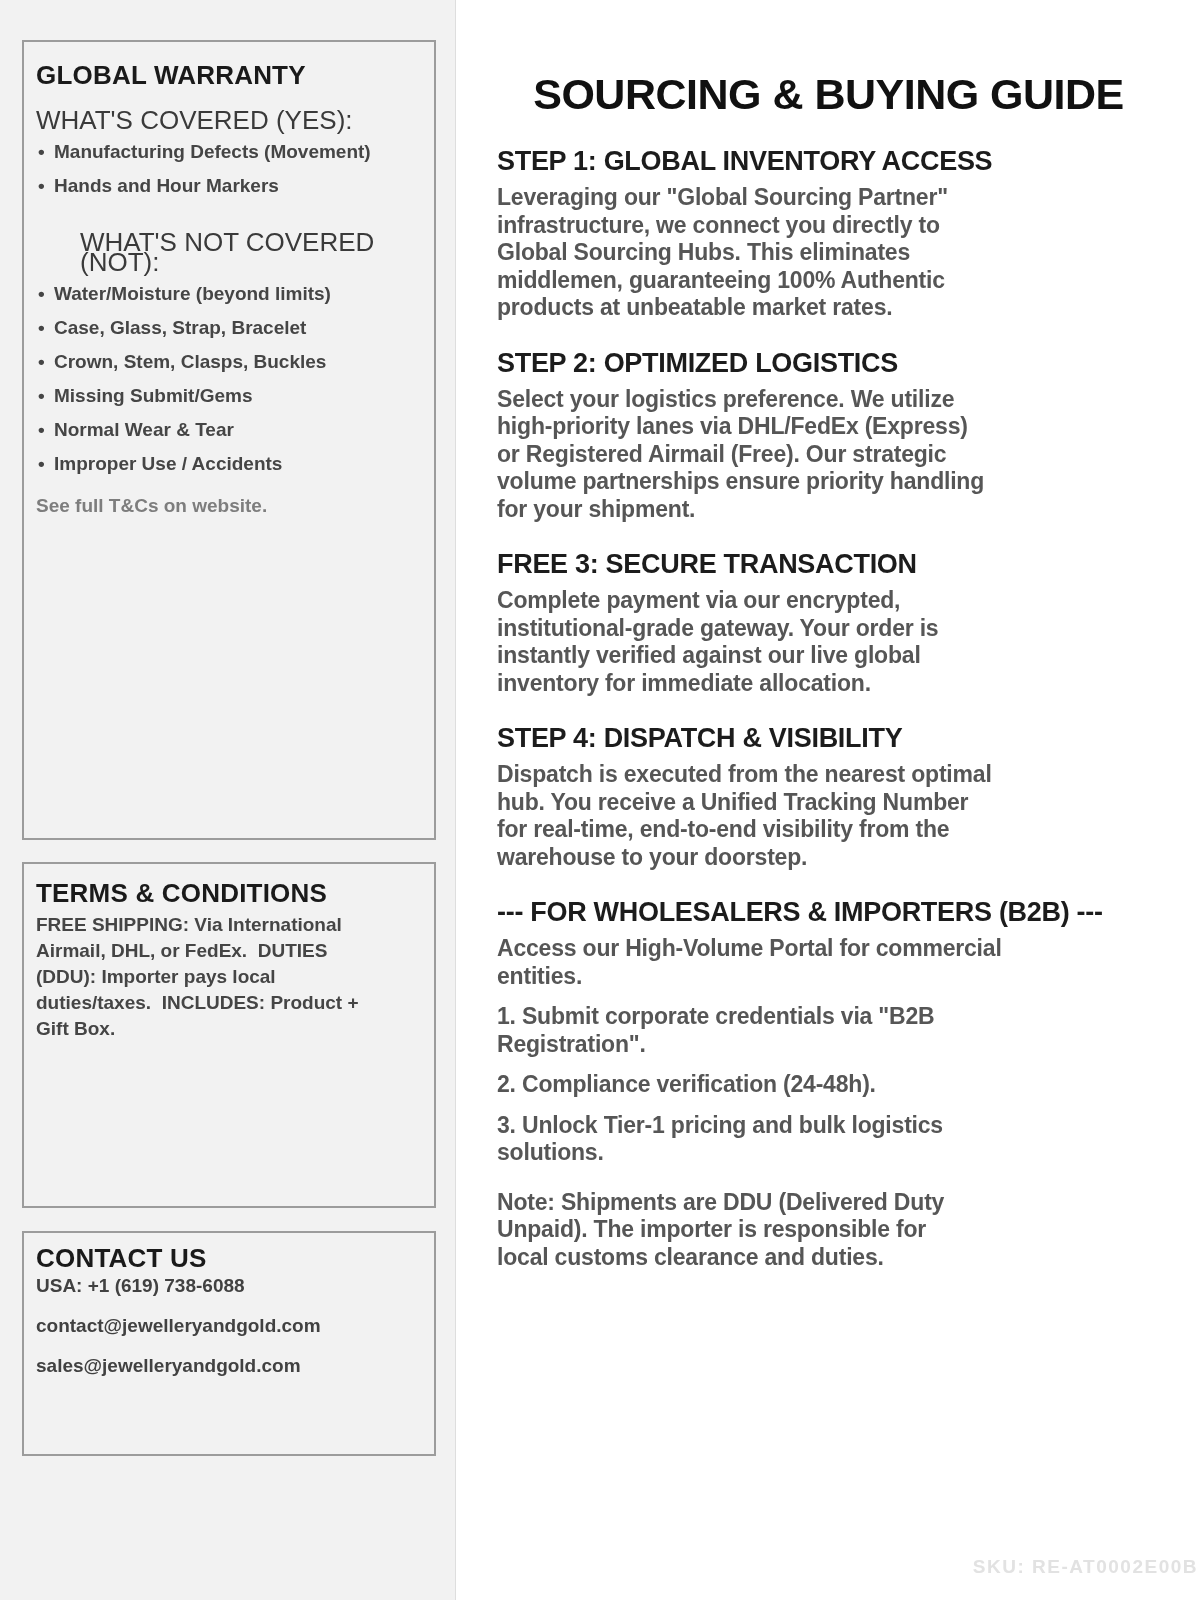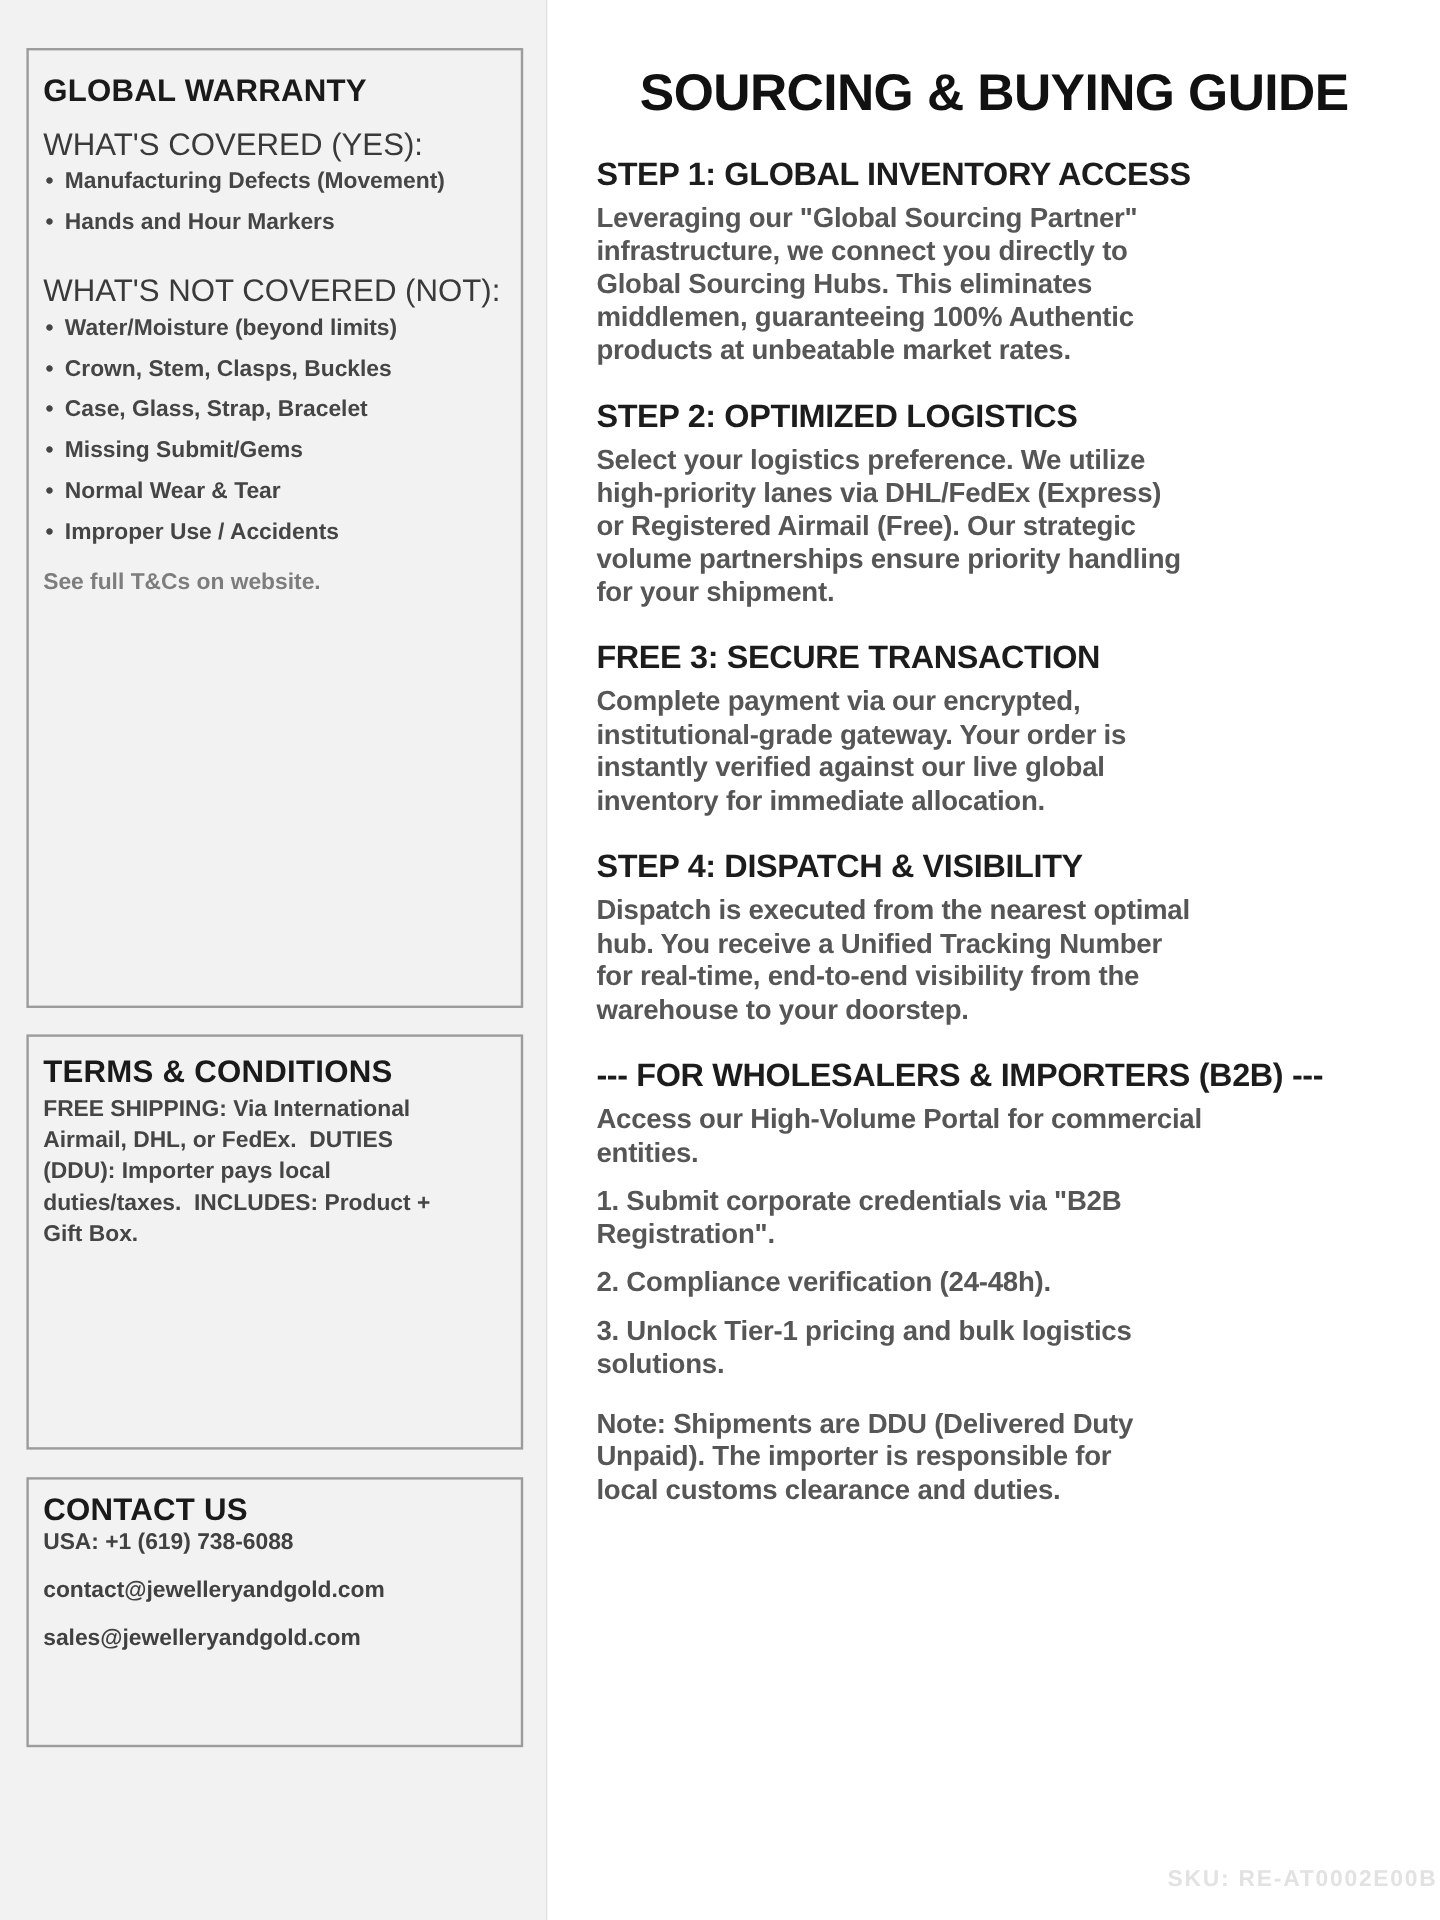--- a/index.html
+++ b/index.html
@@ -24,21 +24,21 @@
   .panel-contact  { top: 1231px; height: 225px; padding-top: 12px; }
 
   .panel-title {
     margin: 0; font-size: 26px; line-height: 26px; font-weight: 800;
     color: #1a1a1a; letter-spacing: 0.2px;
   }
   .subhead {
     margin: 22px 0 12px 0; font-size: 26px; line-height: 20px;
     font-weight: normal; color: #3a3a3a;
   }
-  .subhead.second { margin-top: 36px; }
+  .subhead.second { margin-top: 36px; margin-left: 44px; }
   ul.blist { list-style: none; margin: 0; padding: 0; }
   ul.blist li {
     position: relative; padding-left: 18px; margin: 0 0 14px 0;
     font-size: 19px; line-height: 20px; font-weight: bold; color: #454545;
   }
   ul.blist li::before { content: "•"; position: absolute; left: 2px; top: 0; color: #454545; }
   .footnote {
     margin: 22px 0 0 0; font-size: 19px; line-height: 20px;
     font-weight: bold; color: #7d7d7d;
   }
@@ -48,21 +48,21 @@
   }
   .contact-line {
     margin: 4px 0 18px 0; font-size: 19px; line-height: 22px;
     font-weight: bold; color: #414141;
   }
   .contact-line + .contact-line { margin-top: 0; }
 
   
   .main {
     position: absolute; left: 457px; top: 0; width: 743px; box-sizing: border-box;
-    padding: 0 40px 0 40px;
+    padding: 16px 40px 0 40px;
   }
   .main-title {
     margin: 52px 0 0 0; text-align: center;
     font-size: 43px; line-height: 52px; font-weight: 800;
     color: #111111; letter-spacing: -0.5px;
   }
   .sec-h {
     margin: 26px 0 0 0; font-size: 27px; line-height: 31px;
     font-weight: bold; color: #1c1c1c; letter-spacing: -0.3px;
   }
@@ -88,22 +88,22 @@
   <section class="panel panel-warranty">
     <h2 class="panel-title">GLOBAL WARRANTY</h2>
     <h3 class="subhead">WHAT'S COVERED (YES):</h3>
     <ul class="blist">
       <li>Manufacturing Defects (Movement)</li>
       <li>Hands and Hour Markers</li>
     </ul>
     <h3 class="subhead second">WHAT'S NOT COVERED (NOT):</h3>
     <ul class="blist">
       <li>Water/Moisture (beyond limits)</li>
+      <li>Case, Glass, Strap, Bracelet</li>
       <li>Crown, Stem, Clasps, Buckles</li>
-      <li>Case, Glass, Strap, Bracelet</li>
       <li>Missing Submit/Gems</li>
       <li>Normal Wear &amp; Tear</li>
       <li>Improper Use / Accidents</li>
     </ul>
     <p class="footnote">See full T&amp;Cs on website.</p>
   </section>
 
   <section class="panel panel-terms">
     <h2 class="panel-title">TERMS &amp; CONDITIONS</h2>
     <p class="terms-body">FREE SHIPPING: Via International

